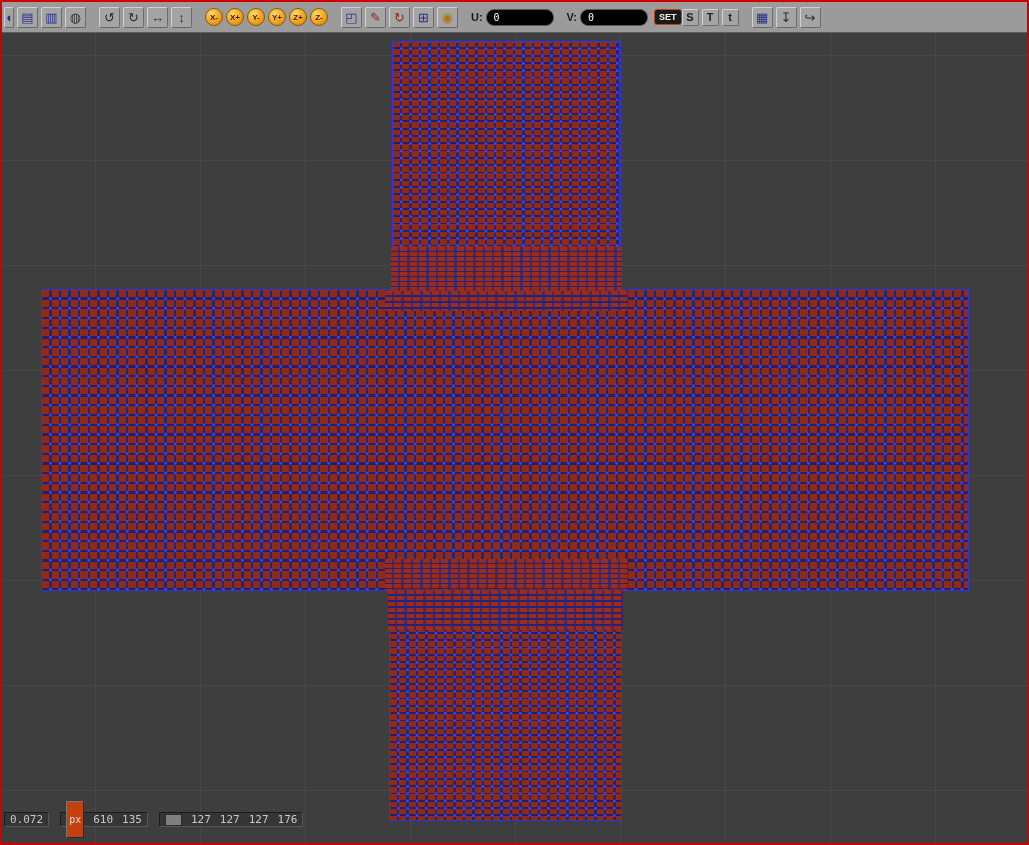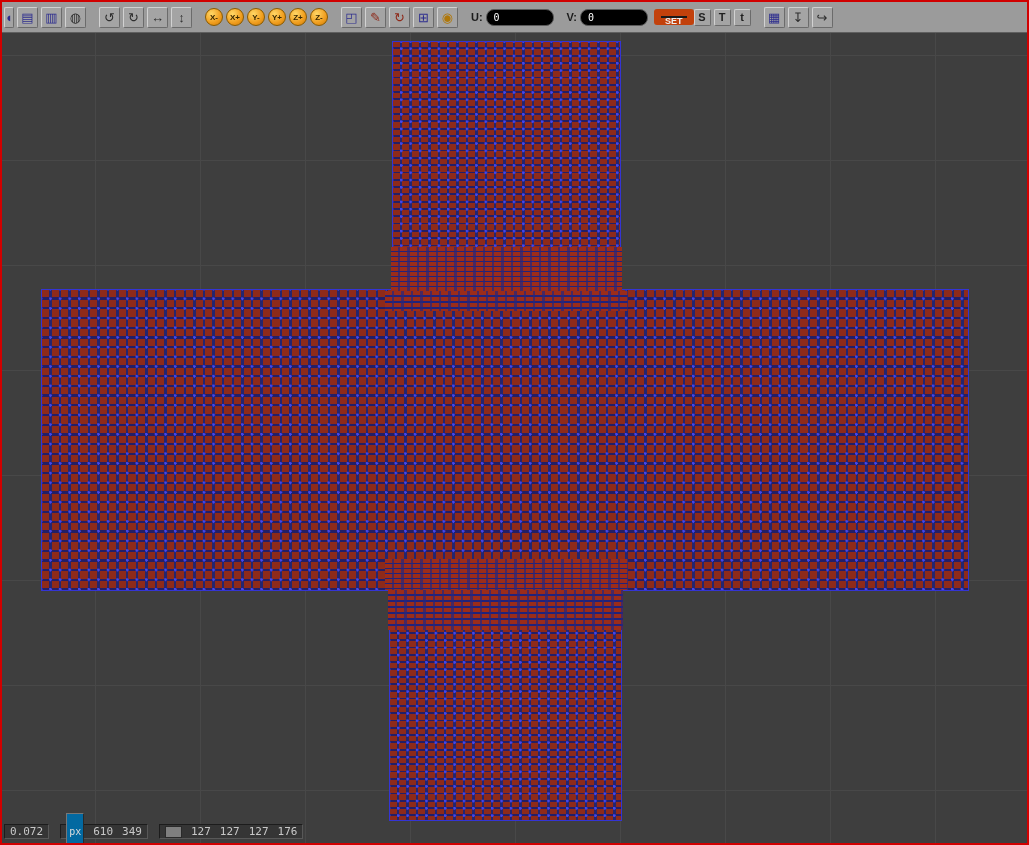--- a/index.html
+++ b/index.html
@@ -33,21 +33,21 @@
     display:flex; align-items:center; justify-content:center; padding:0; cursor:pointer;
   }
   .uv-field { display:flex; align-items:center; gap:3px; margin-left:13px; }
   .uv-label { font-size:11px; font-weight:bold; color:#1c1c1c; }
   .uv-input {
     width:52px; height:15px; background:#000; color:#fff;
     border:1px solid #5a5a5a; border-radius:8px; font-size:10px; padding:0 7px;
     font-family:"DejaVu Sans Mono", monospace;
   }
   .set-btn {
-    height:16px; background:#1a1a1a; color:#f0f0f0; border:7px solid #c2410c;
+    height:16px; background:#1a1a1a; color:#f0f0f0; border:1px solid #c2410c;
     border-radius:3px; font-size:9px; font-weight:bold; padding:0 4px; margin-left:6px; cursor:pointer;
   }
   .letter-btn {
     width:17px; height:17px; background:#a4a4a4;
     border:1px solid; border-color:#d2d2d2 #6b6b6b #6b6b6b #d2d2d2; border-radius:2px;
     font-size:11px; font-weight:bold; color:#1f1f1f;
     display:flex; align-items:center; justify-content:center; padding:0; cursor:pointer;
   }
 
   
@@ -96,30 +96,30 @@
       repeating-linear-gradient(90deg, rgba(0,0,0,0) 0 7px, rgba(38,38,125,0.7) 7px 9.4px),
       repeating-linear-gradient(180deg, #9b2c1a 0 4.4px, #22227a 4.4px 6px);
   }
   #band-top-junction    { left:389px; top:214px; width:231px; height:44px; }
   #band-bar-top         { left:383px; top:258px; width:243px; height:20px; }
   #band-bar-bottom      { left:383px; top:526px; width:243px; height:31px; }
   #band-bottom-junction { left:386px; top:557px; width:235px; height:40px; }
 
   
   .statusbar {
-    position:absolute; left:2px; bottom:3px; height:17px; z-index:6;
+    position:absolute; left:2px; bottom:15px; height:17px; z-index:6;
     display:flex; align-items:center; gap:11px;
     font-family:"DejaVu Sans Mono", monospace; font-size:11px; color:#c8c8c8;
   }
   .sb-box {
     background:#353535; border:1px solid; border-color:#1c1c1c #585858 #585858 #1c1c1c;
     height:15px; display:flex; align-items:center; padding:0 5px; gap:9px; box-sizing:border-box;
   }
   .px-chip {
-    background:#0369a1; border:1px solid; border-color:#777 #2a2a2a #2a2a2a #777;
+    background:#c2410c; border:1px solid; border-color:#777 #2a2a2a #2a2a2a #777;
     font-size:10px; padding:12px 2px; color:#ddd; line-height:11px;
   }
   .swatch { width:15px; height:10px; background:#7f7f7f; border:1px solid #2a2a2a; }
 </style>
 </head>
 <body>
 
 <div class="container">
 
   <div class="toolbar">
@@ -240,21 +240,21 @@
     <div class="band band-p5" id="band-bar-bottom"></div>
     <div class="band band-p6" id="band-bottom-junction"></div>
 
     <div class="statusbar">
       <div class="sb-box">
         <span>0.072</span>
       </div>
       <div class="sb-box">
         <span class="px-chip">px</span>
         <span>610</span>
-        <span>349</span>
+        <span>135</span>
       </div>
       <div class="sb-box">
         <span class="swatch"></span>
         <span>127</span>
         <span>127</span>
         <span>127</span>
         <span>176</span>
       </div>
     </div>
 

